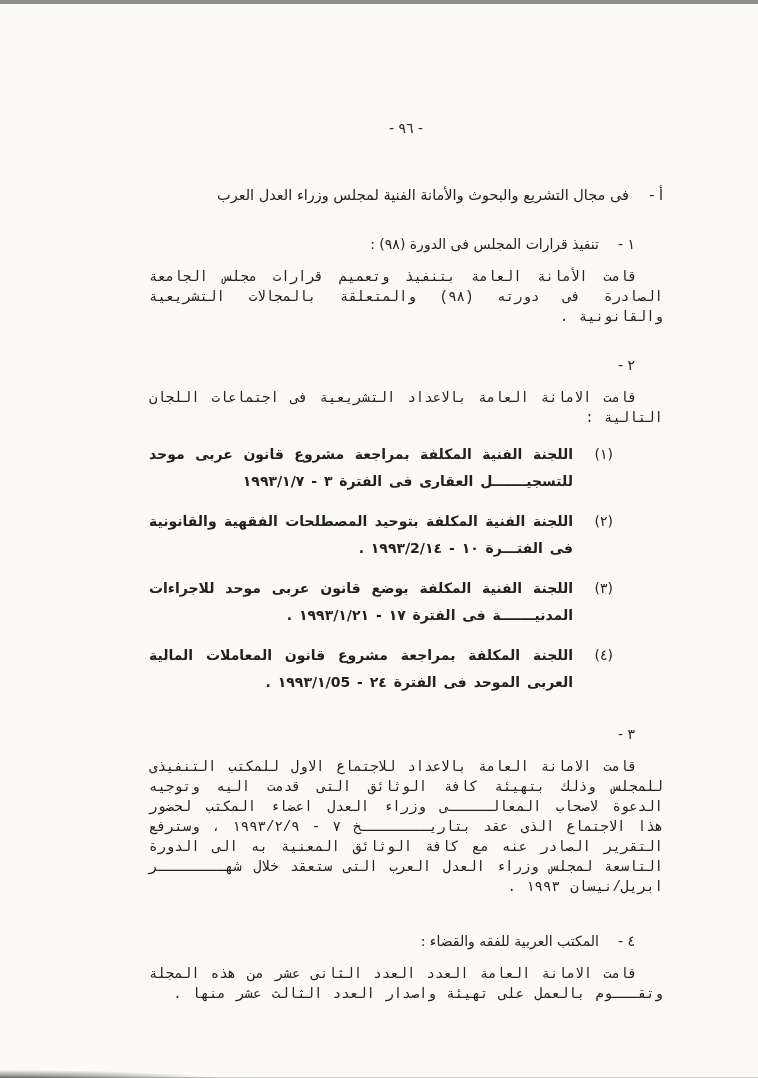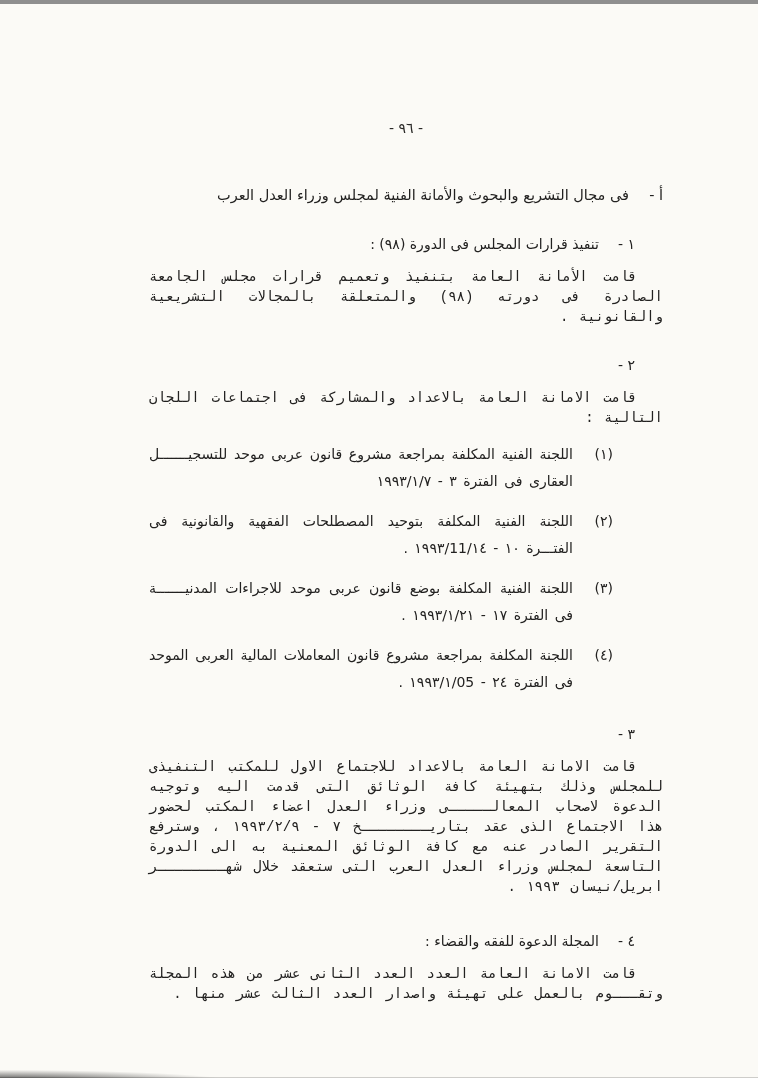--- a/index.html
+++ b/index.html
@@ -69,21 +69,21 @@
   }
 
   .subitem {
     display: flex;
     align-items: flex-start;
     padding-right: 50px;
     margin-top: 13px;
     line-height: 27px;
   }
   .subitem .marker { flex: 0 0 40px; white-space: nowrap; }
-  .subitem .text { flex: 1; text-align: justify; word-spacing: 2px; }
+  .subitem .text { flex: 1; text-align: justify; word-spacing: 2px; font-weight: bold; }
 
   .scan-bottom {
     position: absolute;
     left: 0; bottom: 0;
     width: 100%; height: 10px;
     background: linear-gradient(to top,
       rgba(25,25,25,0.80) 0, rgba(25,25,25,0.80) 3px,
       rgba(70,70,70,0.25) 3px, rgba(70,70,70,0.25) 5px,
       transparent 5px);
   }
@@ -112,29 +112,29 @@
         <span class="marker">١ -</span>
         <span class="title u">تنفيذ قرارات المجلس فى الدورة (٩٨) :</span>
       </div>
       <p class="body">قامت الأمانة العامة بتنفيذ وتعميم قرارات مجلس الجامعة الصادرة فى دورته (٩٨) والمتعلقة بالمجالات التشريعية والقانونية .</p>
     </div>
 
     <div class="item">
       <div class="item-head">
         <span class="marker">٢ -</span>
       </div>
-      <p class="body">قامت الامانة العامة بالاعداد والمشاركة فى اجتماعات اللجان التالية :</p>
+      <p class="body">قامت الامانة العامة بالاعداد التشريعية فى اجتماعات اللجان التالية :</p>
 
       <div class="subitem">
         <span class="marker">(١)</span>
         <span class="text">اللجنة الفنية المكلفة بمراجعة مشروع قانون عربى موحد للتسجيـــــــل العقارى فى الفترة ٣ - ١٩٩٣/١/٧</span>
       </div>
       <div class="subitem">
         <span class="marker">(٢)</span>
-        <span class="text">اللجنة الفنية المكلفة بتوحيد المصطلحات الفقهية والقانونية فى الفتـــرة ١٠ - ١٩٩٣/11/١٤ .</span>
+        <span class="text">اللجنة الفنية المكلفة بتوحيد المصطلحات الفقهية والقانونية فى الفتـــرة ١٠ - ١٩٩٣/2/١٤ .</span>
       </div>
       <div class="subitem">
         <span class="marker">(٣)</span>
         <span class="text">اللجنة الفنية المكلفة بوضع قانون عربى موحد للاجراءات المدنيـــــــة فى الفترة ١٧ - ١٩٩٣/١/٢١ .</span>
       </div>
       <div class="subitem">
         <span class="marker">(٤)</span>
         <span class="text">اللجنة المكلفة بمراجعة مشروع قانون المعاملات المالية العربى الموحد فى الفترة ٢٤ - ١٩٩٣/١/05 .</span>
       </div>
     </div>
@@ -142,21 +142,21 @@
     <div class="item">
       <div class="item-head">
         <span class="marker">٣ -</span>
       </div>
       <p class="body">قامت الامانة العامة بالاعداد للاجتماع الاول للمكتب التنفيذى للمجلس وذلك بتهيئة كافة الوثائق التى قدمت اليه وتوجيه الدعوة لاصحاب المعالـــــى وزراء العدل اعضاء المكتب لحضور هذا الاجتماع الذى عقد بتاريــــــــخ ٧ - ١٩٩٣/٢/٩ ، وسترفع التقرير الصادر عنه مع كافة الوثائق المعنية به الى الدورة التاسعة لمجلس وزراء العدل العرب التى ستعقد خلال شهــــــــر ابريل/نيسان ١٩٩٣ .</p>
     </div>
 
     <div class="item loose">
       <div class="item-head">
         <span class="marker">٤ -</span>
-        <span class="title u">المجلة الدعوة للفقه والقضاء :</span>
+        <span class="title u">المكتب العربية للفقه والقضاء :</span>
       </div>
       <p class="body">قامت الامانة العامة العدد العدد الثانى عشر من هذه المجلة وتقـــوم بالعمل على تهيئة واصدار العدد الثالث عشر منها .</p>
     </div>
 
   </div>
 
   <div class="scan-bottom"></div>
   <div class="scan-corner"></div>
 </div>
 

